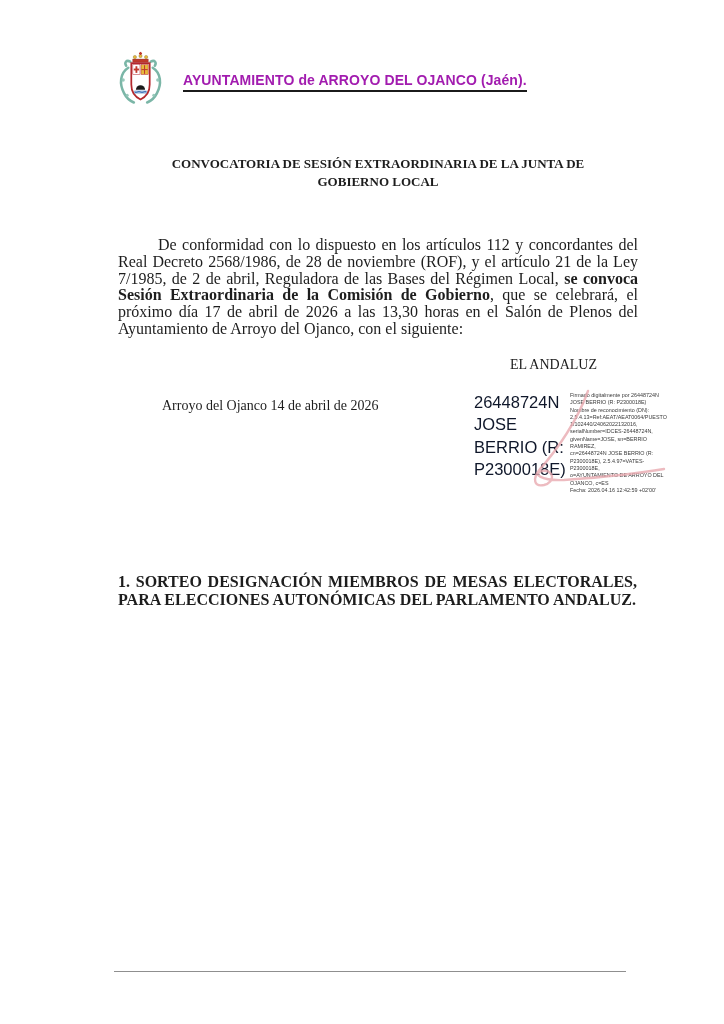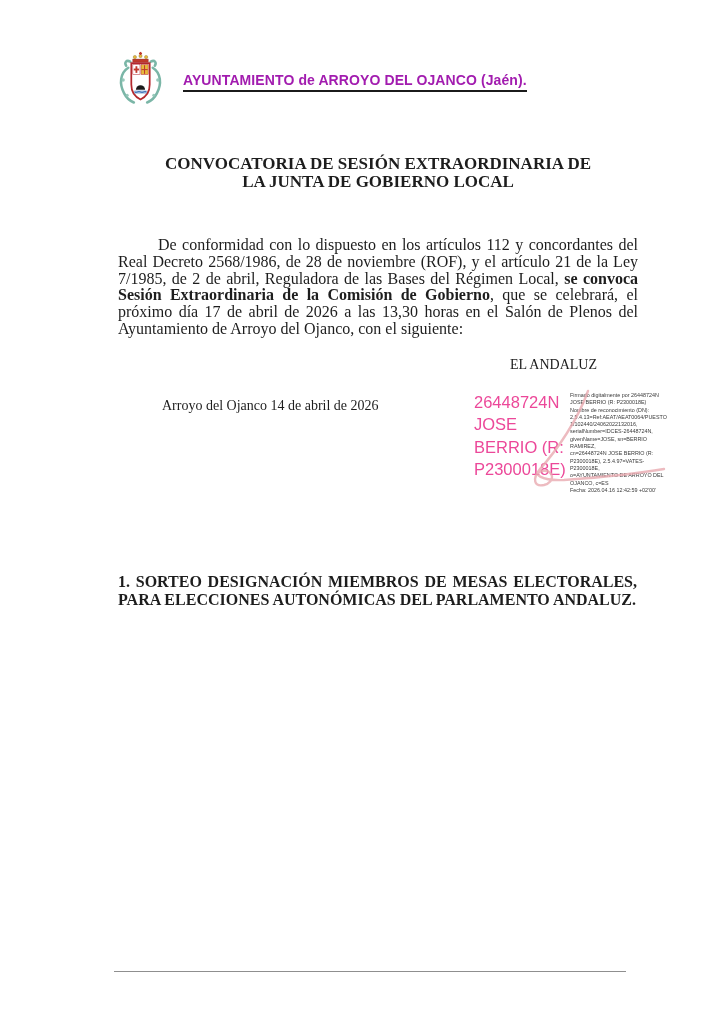--- a/index.html
+++ b/index.html
@@ -32,21 +32,21 @@
     white-space: nowrap;
   }
 
   
   .doc-title {
     position: absolute;
     left: 118px; top: 155px;
     width: 520px;
     text-align: center;
     font-weight: 700;
-    font-size: 17px;
+    font-size: 13px;
     line-height: 18px;
   }
   .doc-title .inner { display: inline-block; max-width: 440px; }
 
   
   .body-par {
     position: absolute;
     left: 118px; top: 221px;
     width: 520px;
     font-size: 16px;
@@ -72,21 +72,21 @@
     left: 474px; top: 389px;
     width: 195px; height: 102px;
   }
   .sig-name {
     position: absolute;
     left: 0; top: 2px;
     width: 96px;
     font-family: "Liberation Sans", "DejaVu Sans", sans-serif;
     font-size: 16.5px;
     line-height: 22.4px;
-    color: #ec4899;
+    color: #0f172a;
     white-space: pre-line;
   }
   .sig-details {
     position: absolute;
     left: 96px; top: 3px;
     width: 99px;
     font-family: "Liberation Sans", "DejaVu Sans", sans-serif;
     font-size: 5.4px;
     line-height: 7.3px;
     color: #3a3a3a;

